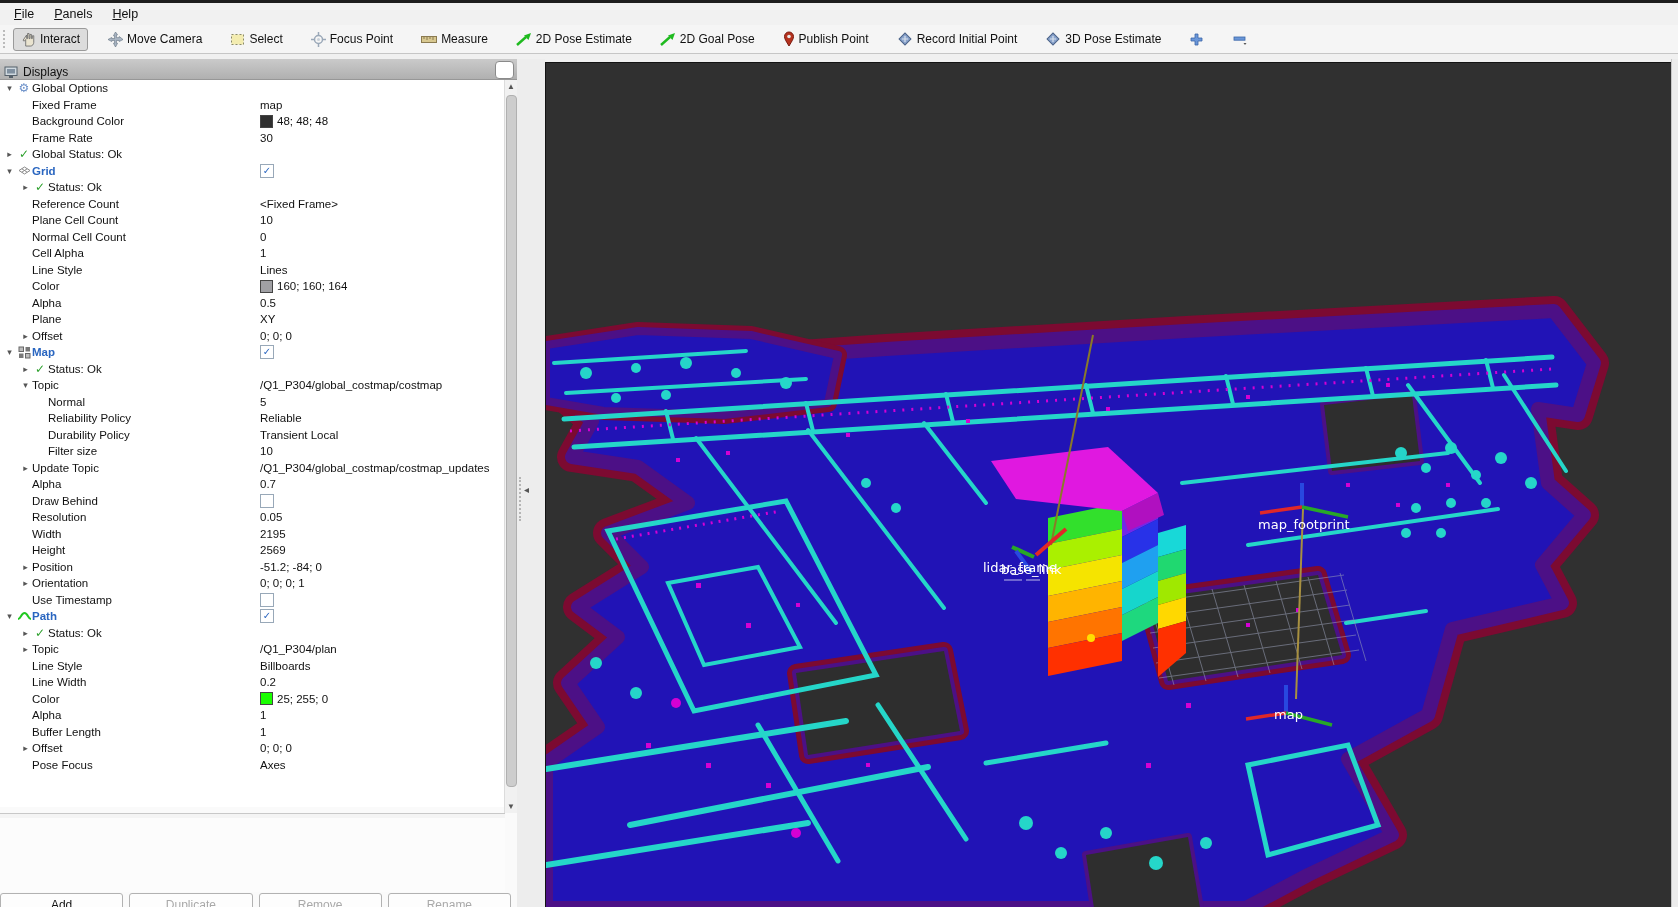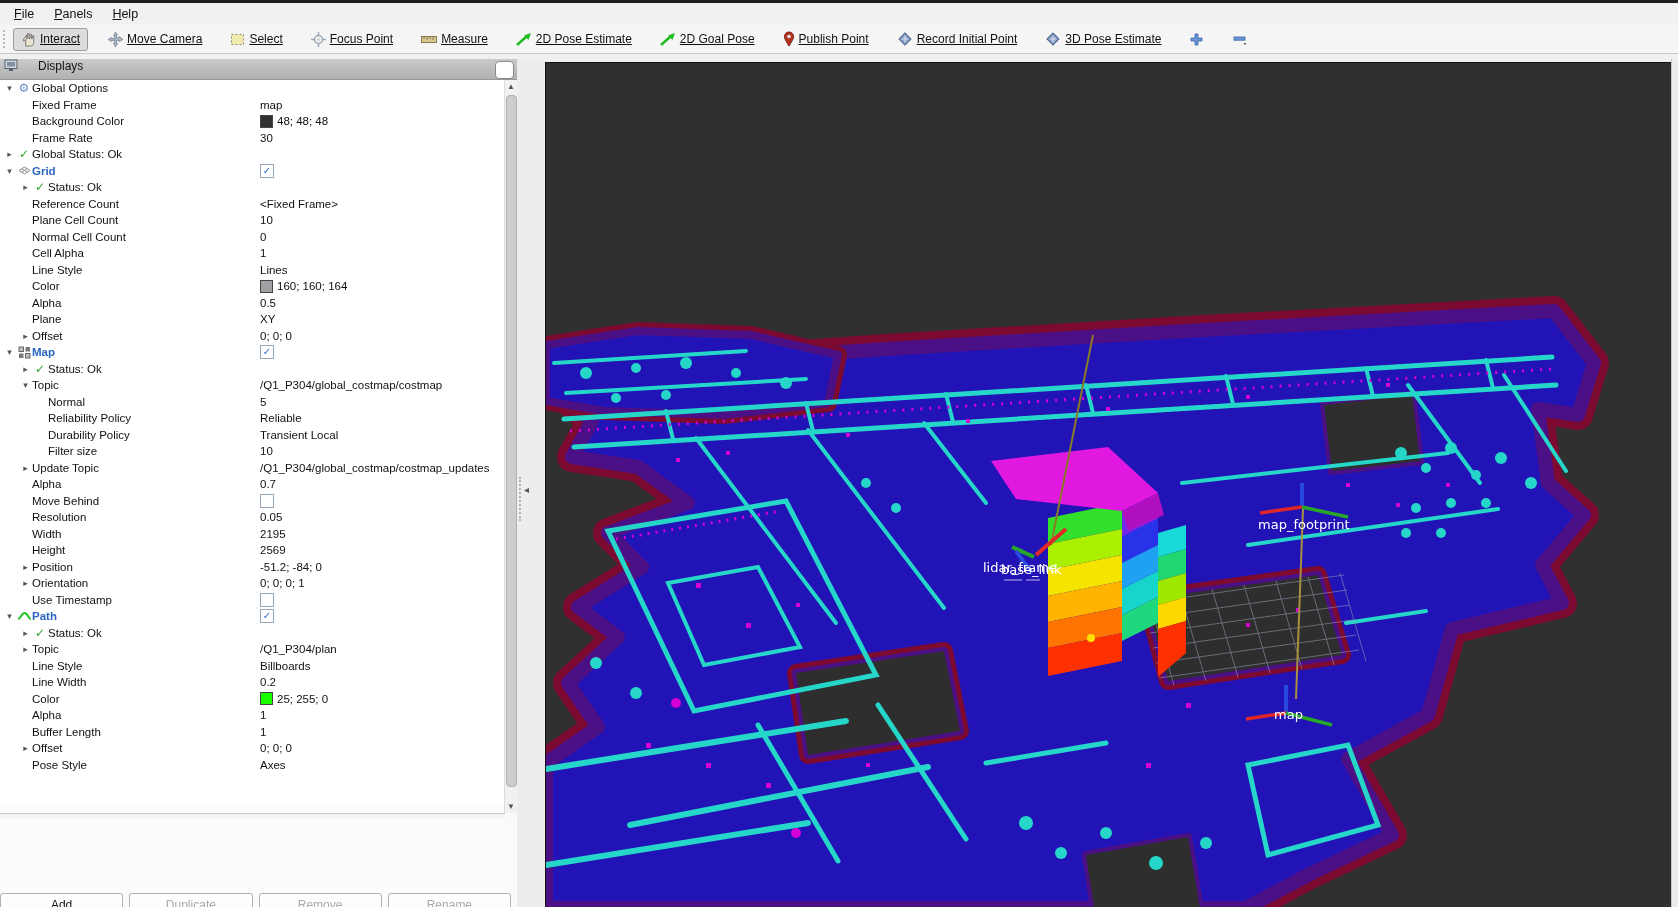--- a/index.html
+++ b/index.html
@@ -6,29 +6,29 @@
   body{width:1678px;height:907px;position:relative;overflow:hidden;background:#f0f0f0;
        font-family:"Liberation Sans","DejaVu Sans",sans-serif;color:#111;}
   #top-strip{position:absolute;left:0;top:0;width:100%;height:3px;background:#1d1d1d;}
   #menubar{position:absolute;left:0;top:3px;width:100%;height:22px;background:#f1f1f1;
            display:flex;align-items:center;padding-left:4px;font-size:12.5px;}
   .menu-item{padding:2px 10px;cursor:default;}
   #toolbar{position:absolute;left:0;top:25px;width:100%;height:28px;background:#f5f5f5;
            border-bottom:1px solid #c6c6c6;display:flex;align-items:center;padding-left:3px;}
   .thandle{width:4px;height:18px;border-left:2px dotted #bbb;margin-right:4px;flex:none;}
   .tool{display:flex;align-items:center;gap:4px;font-size:12px;padding:3px 7px;margin-right:12px;
-        white-space:nowrap;border:1px solid transparent;text-decoration:underline;}
+        white-space:nowrap;border:1px solid transparent;}
   .tool.active{background:#dcdcdc;border:1px solid #9a9a9a;border-radius:3px;}
   .ticon{display:inline-flex;align-items:center;}
   
   #displays-panel{position:absolute;left:0;top:59px;width:517px;bottom:0;background:#fafafa;
                   border-right:1px solid #c0c0c0;}
   #dheader{position:absolute;left:0;top:0;width:100%;height:21px;
            background:linear-gradient(#cacaca,#b0b0b0);border-bottom:1px solid #979797;
-           display:flex;align-items:flex-start;gap:20px;padding-left:4px;font-size:12px;box-sizing:border-box;}
+           display:flex;align-items:flex-end;gap:5px;padding-left:4px;font-size:12px;box-sizing:border-box;}
   #float-btn{position:absolute;right:3px;top:2px;width:17px;height:16px;background:#fff;
              border:1px solid #8a8a8a;border-radius:4px;}
   #tree{position:absolute;left:0;top:21px;width:505px;height:727px;background:#fff;overflow:hidden;}
   .trow{height:16.5px;display:flex;align-items:center;position:relative;font-size:11.5px;}
   .arrow{width:13px;flex:none;text-align:center;color:#555;font-size:9px;}
   .ricon{width:16px;flex:none;display:inline-flex;align-items:center;justify-content:center;}
   .tlabel{white-space:nowrap;}
   .tlabel.disp{color:#2a66c0;font-weight:bold;}
   .tvalue{position:absolute;left:260px;display:flex;align-items:center;gap:4px;white-space:nowrap;}
   .swatch{width:11px;height:11px;border:1px solid #444;flex:none;}
@@ -407,21 +407,21 @@
         <span style="flex: 0 0 auto; width: 19px;"></span>
         <span class="arrow"></span>
         <span class="tlabel">Alpha</span>
         <span class="tvalue">
           <span>0.7</span>
         </span>
       </div>
       <div class="trow">
         <span style="flex: 0 0 auto; width: 19px;"></span>
         <span class="arrow"></span>
-        <span class="tlabel">Move Behind</span>
+        <span class="tlabel">Draw Behind</span>
         <span class="tvalue">
           <span class="cbox"></span>
         </span>
       </div>
       <div class="trow">
         <span style="flex: 0 0 auto; width: 19px;"></span>
         <span class="arrow"></span>
         <span class="tlabel">Resolution</span>
         <span class="tvalue">
           <span>0.05</span>
@@ -542,21 +542,21 @@
         <span style="flex: 0 0 auto; width: 19px;"></span>
         <span class="arrow">▸</span>
         <span class="tlabel">Offset</span>
         <span class="tvalue">
           <span>0; 0; 0</span>
         </span>
       </div>
       <div class="trow">
         <span style="flex: 0 0 auto; width: 19px;"></span>
         <span class="arrow"></span>
-        <span class="tlabel">Pose Style</span>
+        <span class="tlabel">Pose Focus</span>
         <span class="tvalue">
           <span>Axes</span>
         </span>
       </div>
     </div>
   <div id="vscroll">
     <div id="vs-up">▲</div>
     <div id="vs-thumb"></div>
     <div id="vs-down">▼</div>
   </div>

